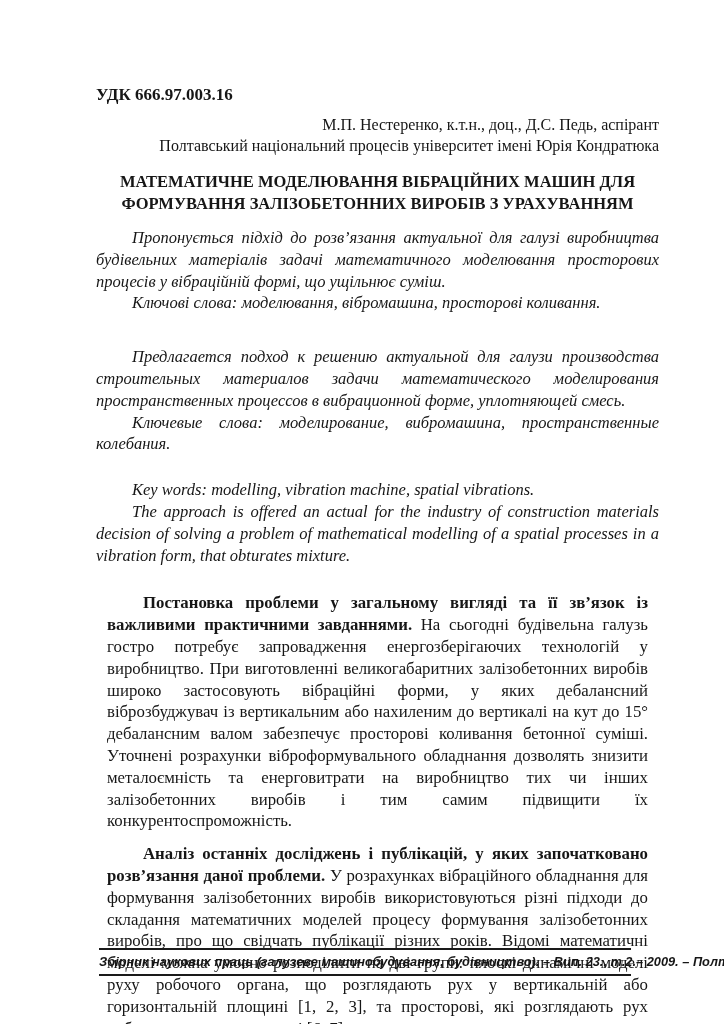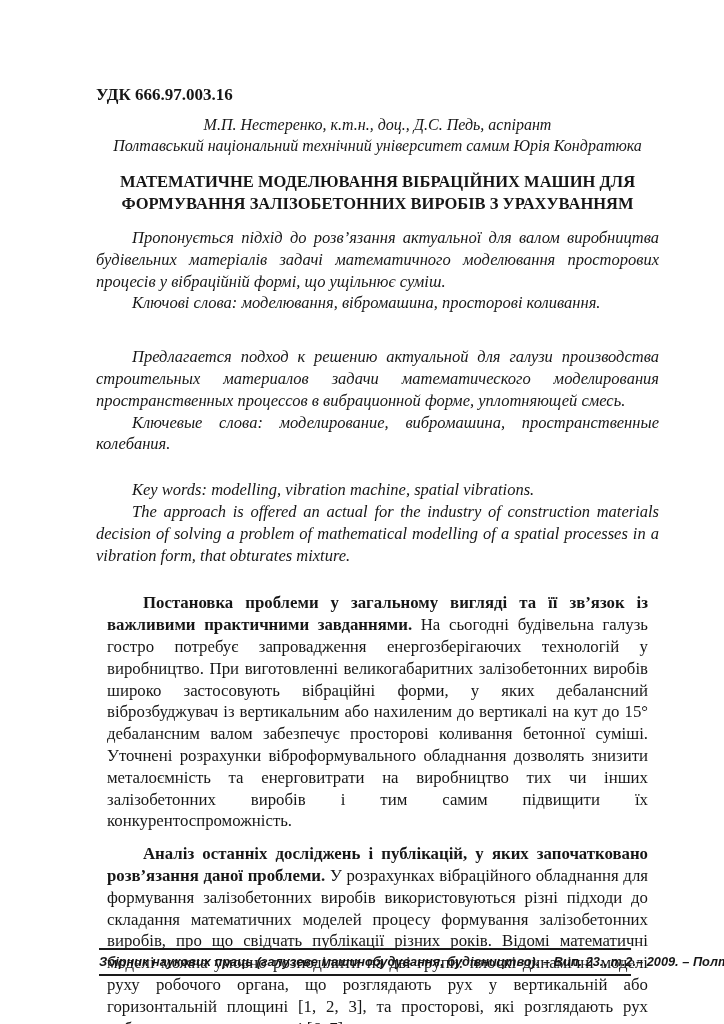--- a/index.html
+++ b/index.html
@@ -23,22 +23,21 @@
     width: 563px;
   }
   .udc {
     padding-top: 84px;
     font-weight: bold;
     font-size: 17px;
     line-height: 22px;
   }
   .byline {
     margin-top: 8px;
-    text-align: center;
-    font-style: italic;
+    text-align: right;
     font-size: 16px;
     line-height: 21px;
     white-space: nowrap;
   }
   .title {
     margin-top: 15px;
     text-align: center;
     font-weight: bold;
     font-size: 16.5px;
     line-height: 22px;
@@ -92,30 +91,30 @@
 </head>
 <body>
 
 <div class="page">
   <div class="content">
 
     <div class="udc">УДК 666.97.003.16</div>
 
     <div class="byline">
       <div>М.П. Нестеренко, к.т.н., доц., Д.С. Педь, аспірант</div>
-      <div>Полтавський національний технічний університет самим Юрія Кондратюка</div>
+      <div>Полтавський національний процесів університет імені Юрія Кондратюка</div>
     </div>
 
     <div class="title">
       <div class="t-line">МАТЕМАТИЧНЕ МОДЕЛЮВАННЯ ВІБРАЦІЙНИХ МАШИН ДЛЯ</div>
       <div class="t-line">ФОРМУВАННЯ ЗАЛІЗОБЕТОННИХ ВИРОБІВ З УРАХУВАННЯМ</div>
     </div>
 
     <div class="abstract ab-uk">
-      <p>Пропонується підхід до розв’язання актуальної для валом виробництва будівельних матеріалів задачі математичного моделювання просторових процесів у вібраційній формі, що ущільнює суміш.</p>
+      <p>Пропонується підхід до розв’язання актуальної для галузі виробництва будівельних матеріалів задачі математичного моделювання просторових процесів у вібраційній формі, що ущільнює суміш.</p>
       <p>Ключові слова: моделювання, вібромашина, просторові коливання.</p>
     </div>
 
     <div class="abstract ab-ru">
       <p>Предлагается подход к решению актуальной для галузи производства строительных материалов задачи математического моделирования пространственных процессов в вибрационной форме, уплотняющей смесь.</p>
       <p>Ключевые слова: моделирование, вибромашина, пространственные колебания.</p>
     </div>
 
     <div class="abstract ab-en">
       <p>Key words: modelling, vibration machine, spatial vibrations.</p>

